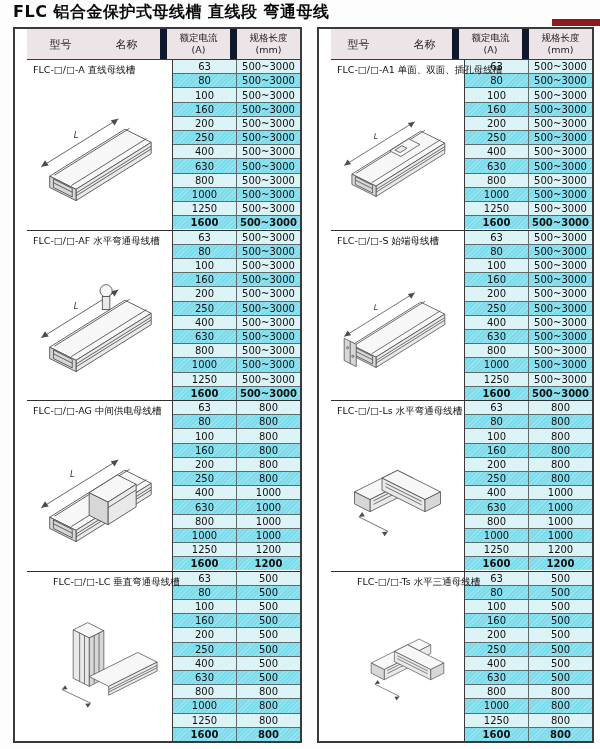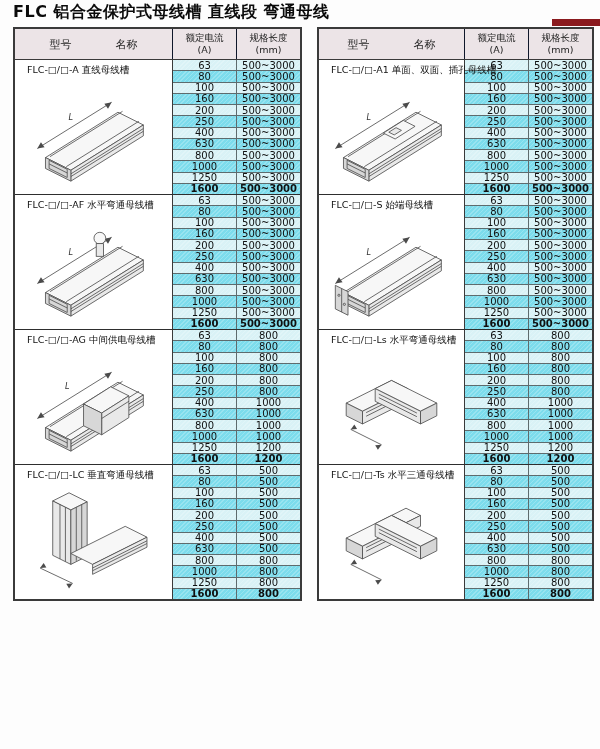--- a/index.html
+++ b/index.html
@@ -10,40 +10,40 @@
     -webkit-font-smoothing:antialiased;
   }
   .title{
     position:absolute;left:13px;top:2px;
     font-size:16px;font-weight:bold;color:#0b0b0b;letter-spacing:.5px;white-space:nowrap;
   }
   .accent{
     position:absolute;left:552px;top:19px;width:48px;height:7px;background:#8a1a1e;
   }
   .table{
-    position:absolute;top:27px;height:574px;background:#fff;
+    position:absolute;top:27px;height:716px;background:#fff;
     border:2px solid #3a3a3a;box-sizing:border-box;
-    display:flex;flex-direction:column;
+    display:flex;flex-direction:column;padding-left:12px;
   }
   .table.left{left:13px;width:289px;}
   .table.right{left:317px;width:277px;}
   .thead{
     flex:none;height:30px;display:flex;background:#ece4e7;border-bottom:1px solid #3a3a3a;
   }
   .th-model{flex:1;display:flex;align-items:center;justify-content:center;gap:44px;font-size:11px;color:#222;}
   .th-num{
-    width:63px;flex:none;border-left:1px solid #0f172a;
+    width:63px;flex:none;border-left:7px solid #0f172a;
     display:flex;flex-direction:column;align-items:center;justify-content:center;
     font-size:9.5px;line-height:1.25;color:#222;text-align:center;
   }
   .section{flex:1;display:flex;border-bottom:1px solid #2e2e2e;min-height:0;}
-  .section:last-child{border-bottom:none;}
+  .section:last-child{border-bottom:none;margin-left:20px;}
   .model-cell{flex:1;position:relative;min-width:0;background:#fff;}
   .model-label{
-    position:absolute;top:4px;left:12px;font-size:9.5px;color:#111;white-space:nowrap;z-index:2;
+    position:absolute;top:4px;left:6px;font-size:9.5px;color:#111;white-space:nowrap;z-index:2;
   }
   .fig{position:absolute;left:2px;right:2px;top:16px;bottom:2px;}
   .fig svg{width:100%;height:100%;}
   .rows{width:127px;flex:none;border-left:1px solid #3a3a3a;display:flex;flex-direction:column;}
   .r{flex:1;display:flex;border-bottom:1px solid #5e6b6d;min-height:0;}
   .r:last-child{border-bottom:none;font-weight:bold;}
   .c{
     display:flex;align-items:center;justify-content:center;
     font-size:10px;color:#101010;background:#d9f2f6;
     background-image:repeating-linear-gradient(135deg,rgba(255,255,255,.22) 0 1px,transparent 1px 3px);

